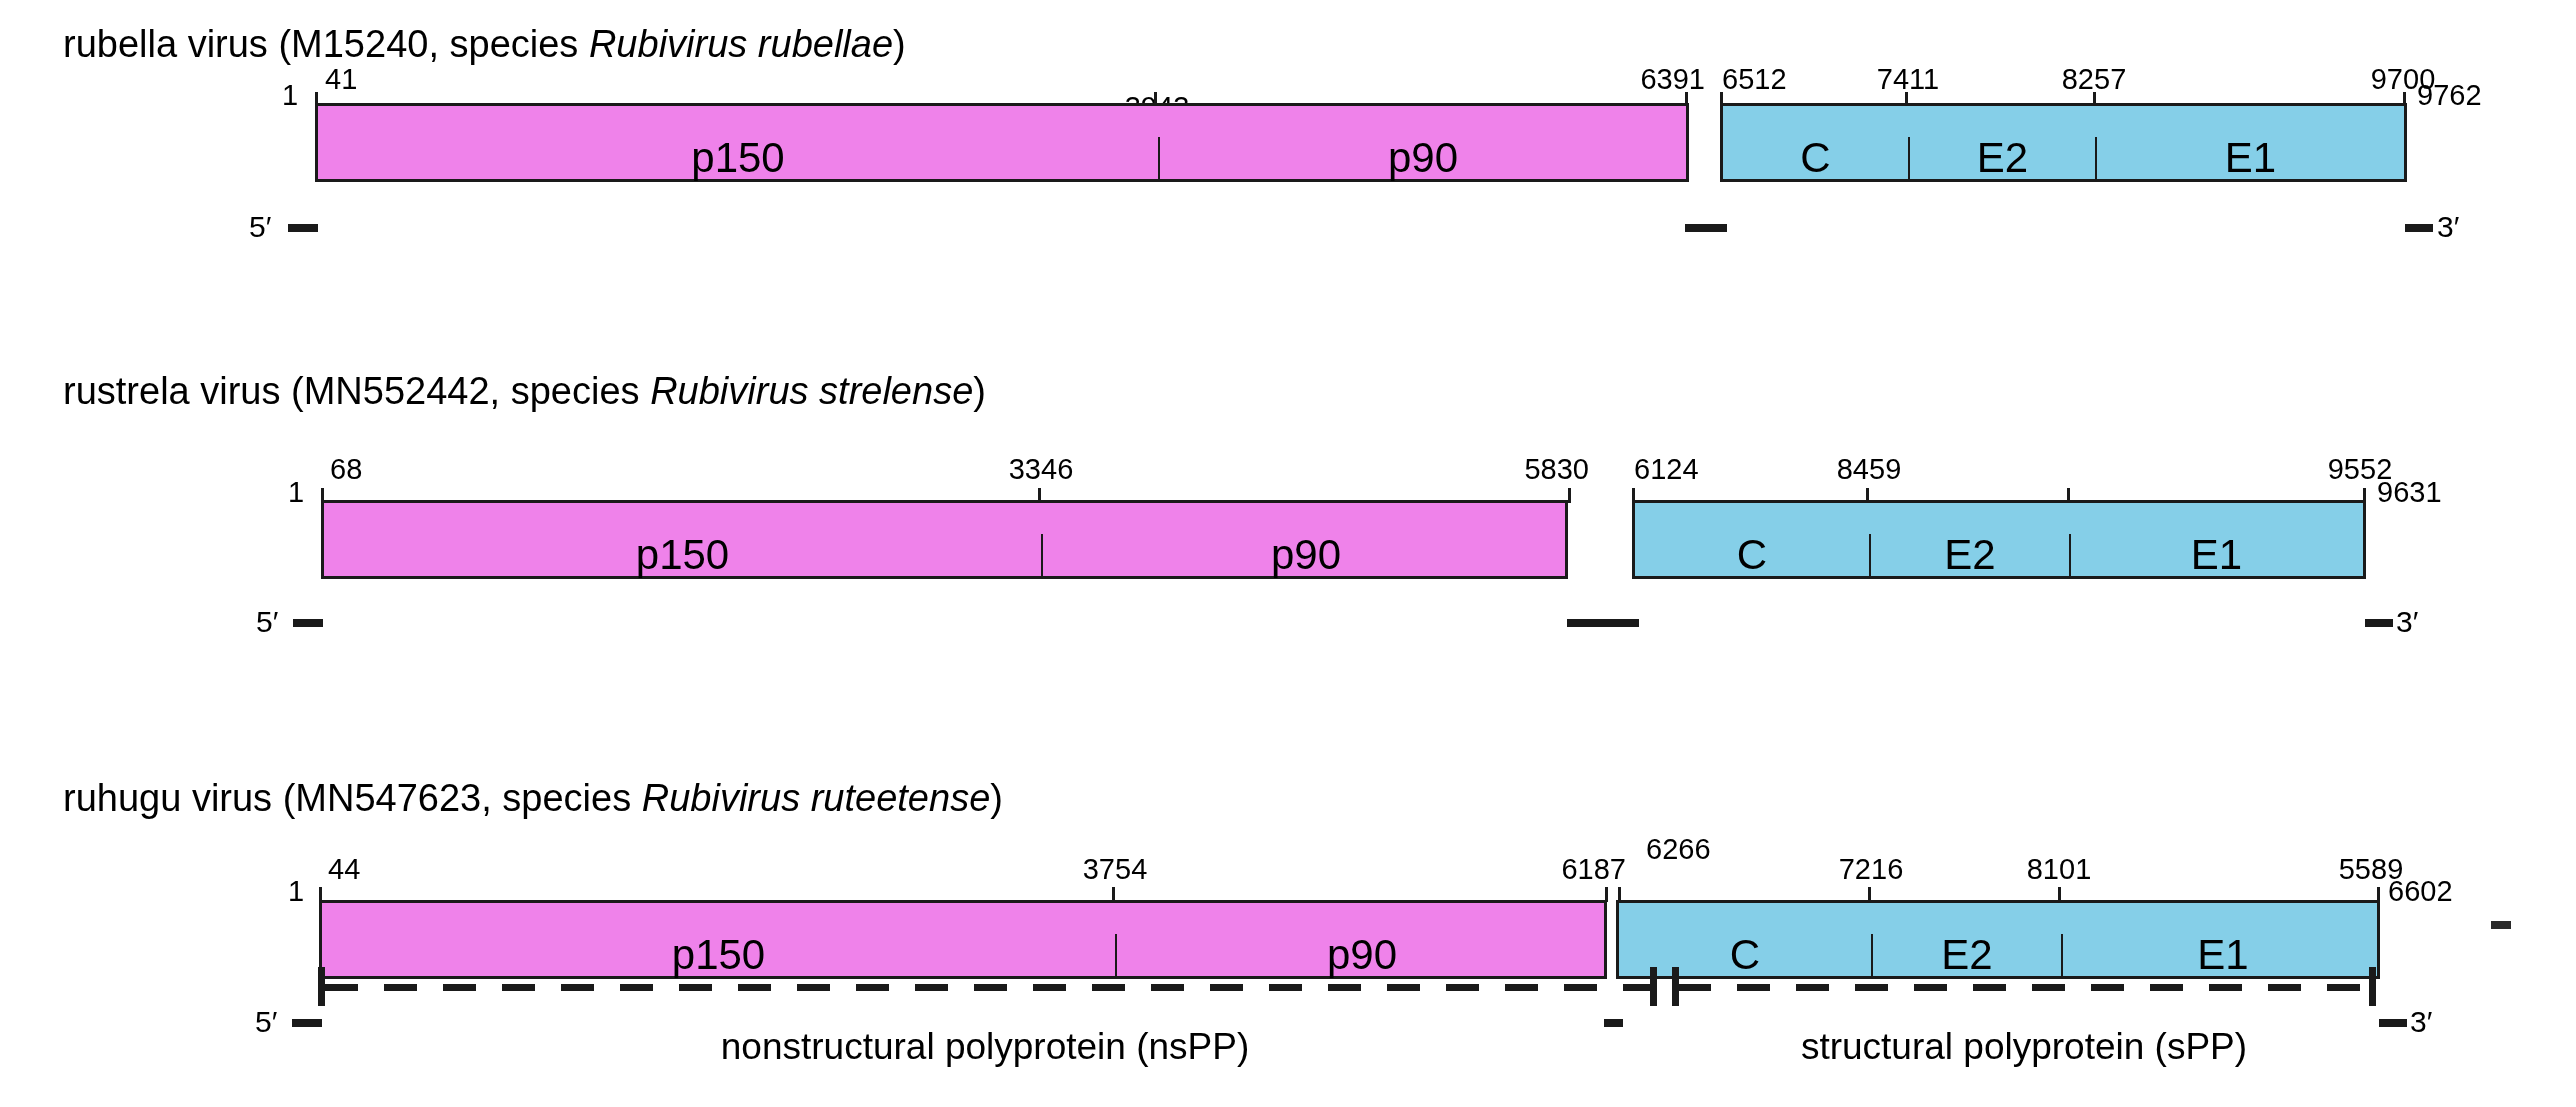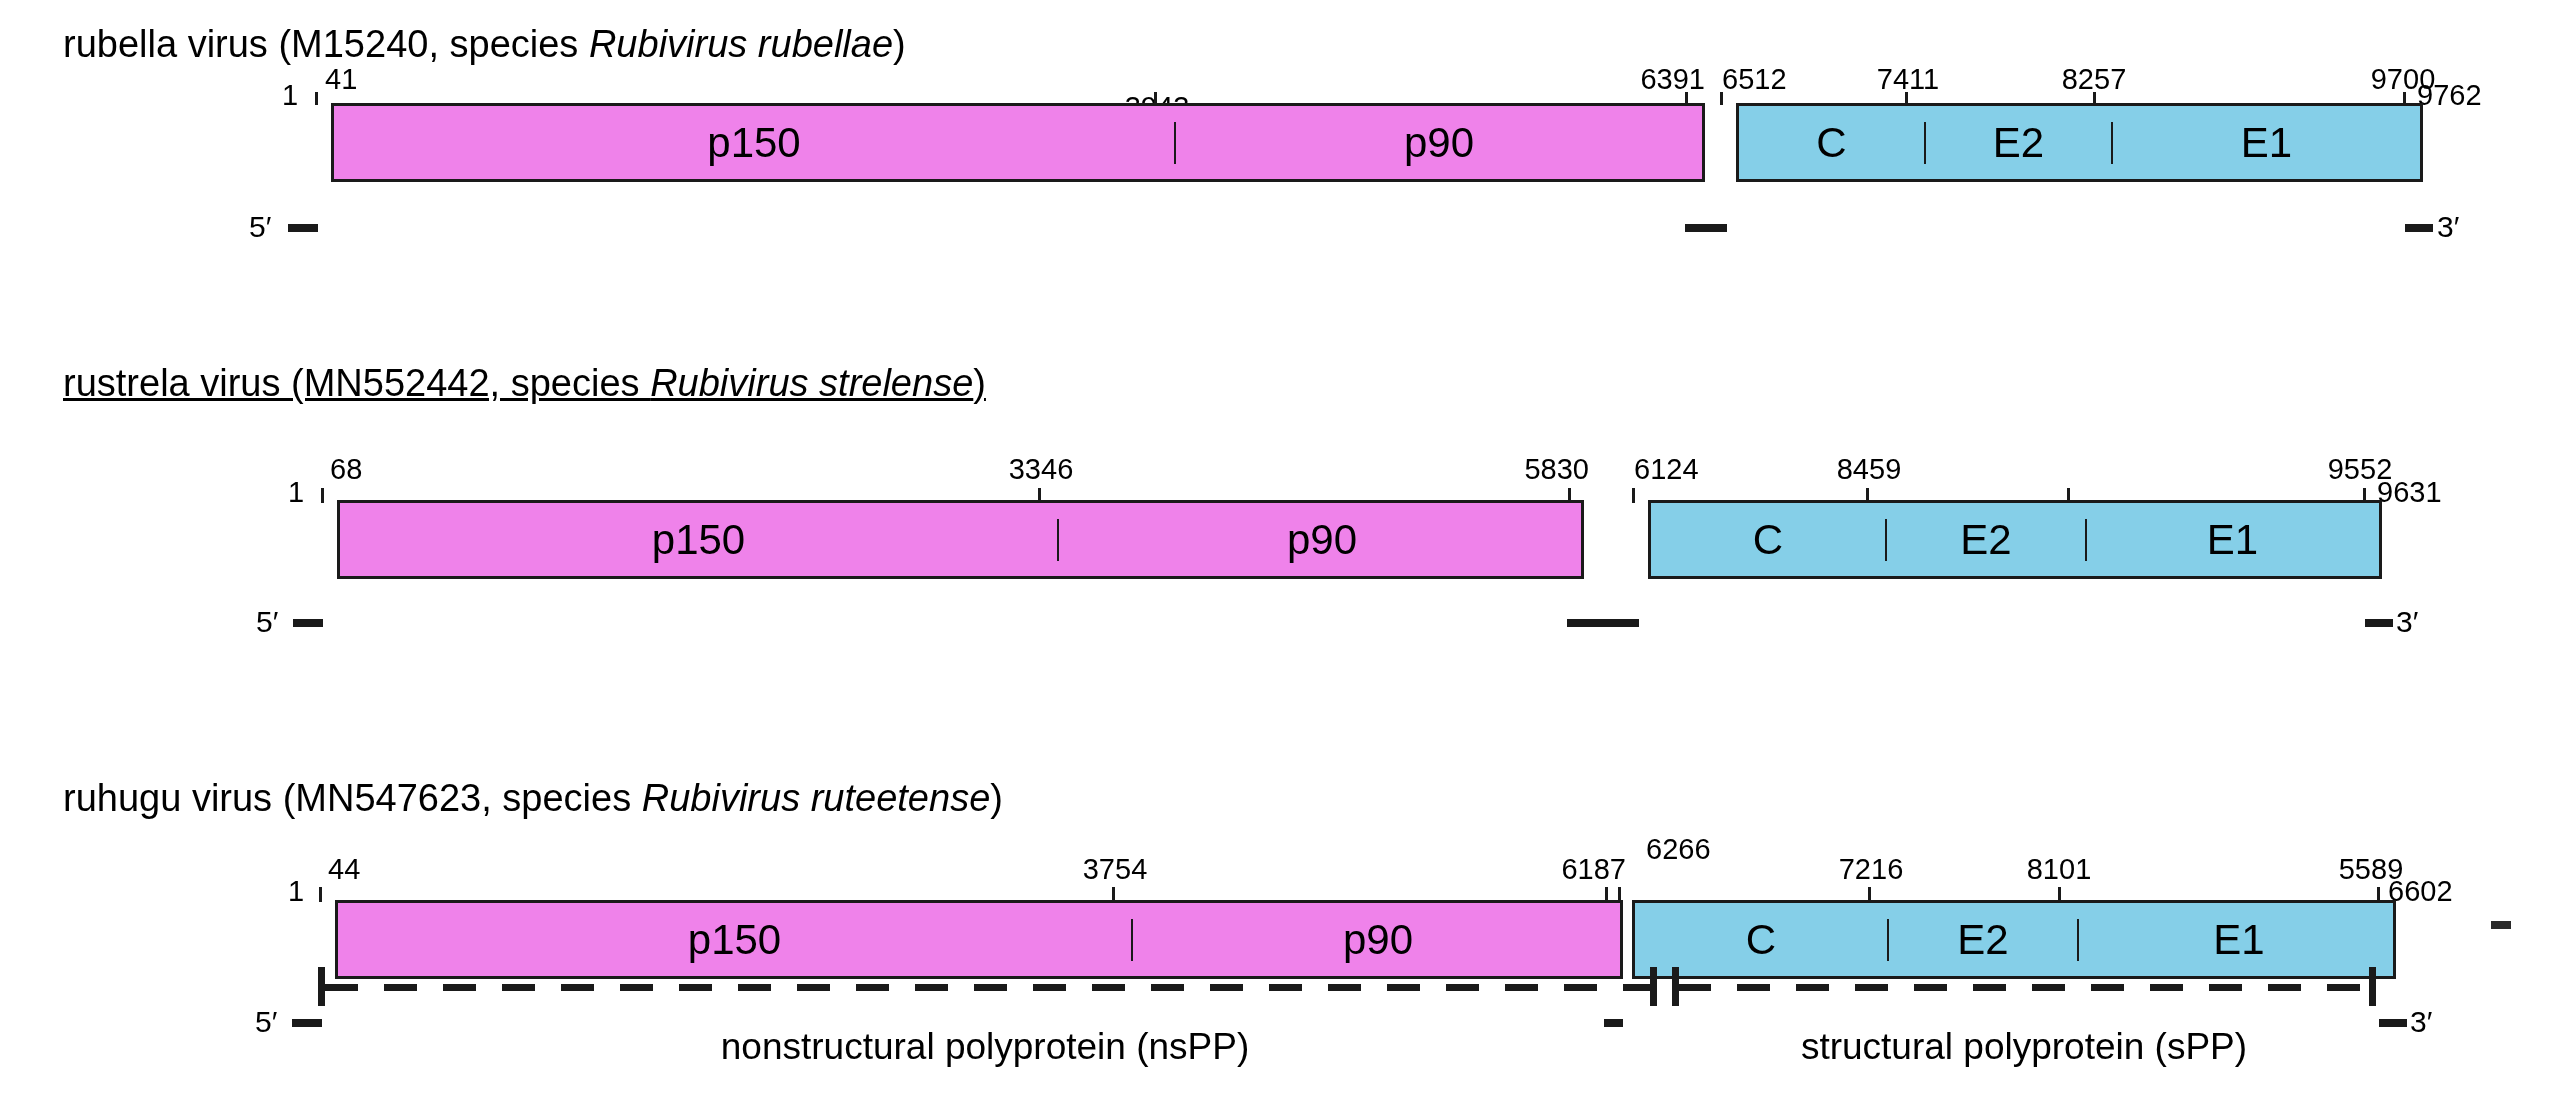--- a/index.html
+++ b/index.html
@@ -32,21 +32,21 @@
 
   
   .tick{
     position:absolute;width:2.8px;background:#1a1a1a;
   }
 
   
   .bar{
     position:absolute;box-sizing:border-box;
     border:3.7px solid #1a1a1a;
-    display:flex;align-items:center;margin-left:16px;
+    display:flex;align-items:flex-end;
   }
   .bar.ns{background:#ef82ea;}
   .bar.st{background:#85cfe8;}
   .seg{
     position:relative;flex:0 0 auto;box-sizing:border-box;
     display:flex;align-items:center;justify-content:center;
   }
   .seg + .seg{border-left:2.8px solid #1a1a1a;}
   .seg-label{
     font-size:42px;line-height:42px;color:#000;
@@ -129,21 +129,21 @@
         <span class="seg-label">E1</span>
       </div>
     </div>
 
     <div class="utr" style="left:2405px;top:224px;width:28px;"></div>
     <div class="end-label" style="left:2437px;top:212px;">3′</div>
   </div>
 
   <div class="genome-row" style="top:351px;">
 
-    <div class="row-title" style="top:12px;text-decoration:underline;">
+    <div class="row-title" style="top:20px;">
       <span>rustrela virus (MN552442, species </span><span class="sp">Rubivirus strelense</span><span>)</span>
     </div>
 
     <div class="coord left-anchor" style="left:330px;top:104px;">68</div>
     <div class="coord" style="left:1041px;top:104px;">3346</div>
     <div class="coord right-anchor" style="left:1589px;top:104px;">5830</div>
     <div class="coord left-anchor" style="left:1634px;top:104px;">6124</div>
     <div class="coord" style="left:1869px;top:104px;">8459</div>
     <div class="coord" style="left:2069px;top:104px;margin-top:45px;">8091</div>
     <div class="coord" style="left:2360px;top:104px;">9552</div>

